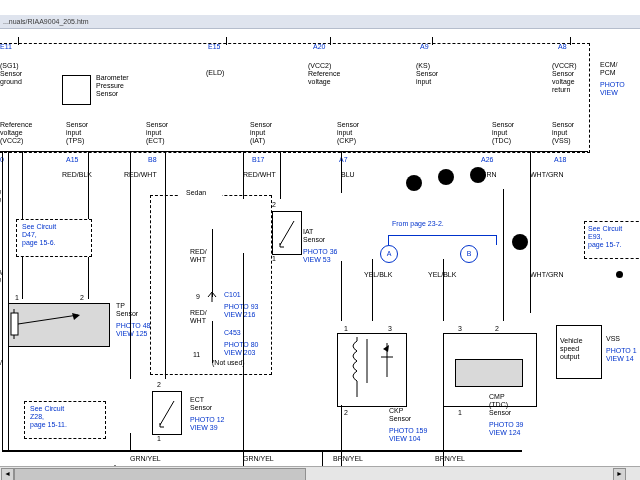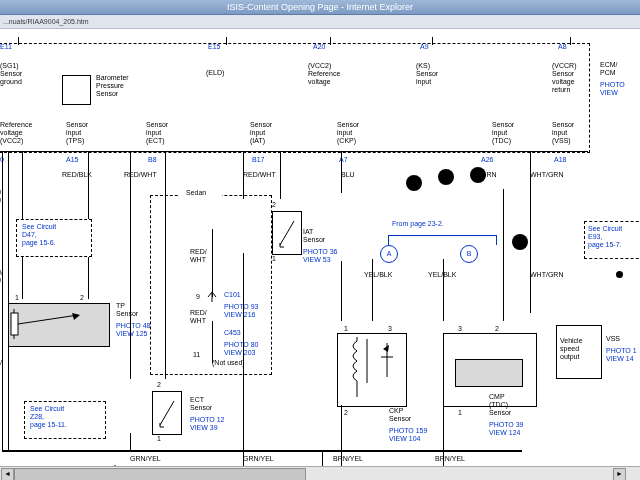--- a/index.html
+++ b/index.html
@@ -46,23 +46,20 @@
            background:#c6c6c6;border:1px solid #909090;}
   .arrowbx{position:absolute;top:1px;width:11px;height:11px;background:#d4d4d4;
            border:1px solid #909090;font-size:7px;line-height:10px;text-align:center;}
   .grip{position:absolute;right:0;bottom:0;width:13px;height:13px;background:#e6e6e6;}
 </style>
 </head>
 <body>
 
 <div id="app">
 
-  <div class="titlebar">
-    <div class="ttl">ISIS-Content Opening Page - Internet Explorer</div>
-  </div>
 
   <div class="urlbar">
     <div class="u">...nuals/RIAA9004_205.htm</div>
   </div>
 
   <div class="closebtn">Close</div>
 
   <div class="canvas">
 
     <div class="dashtop" style="left:-6px;top:14px;width:594px;height:108px;"></div>

